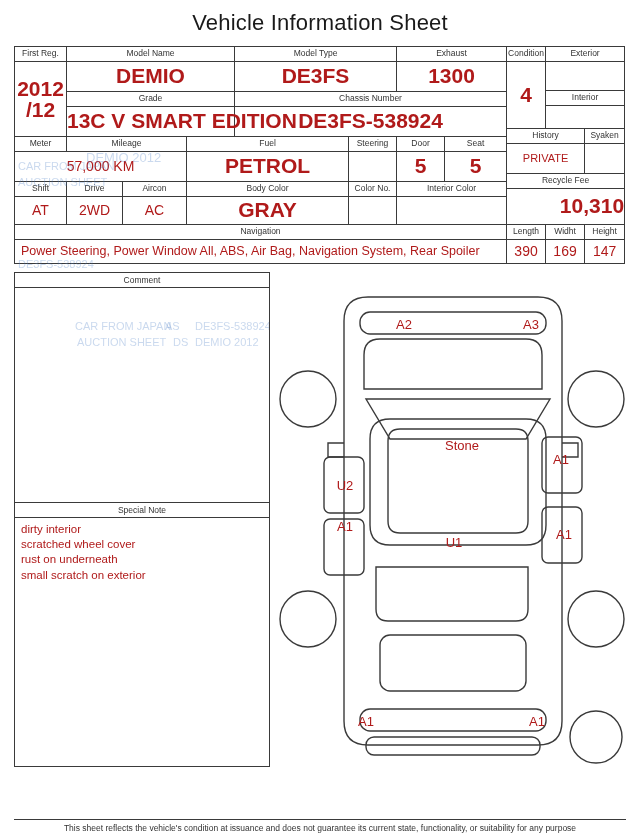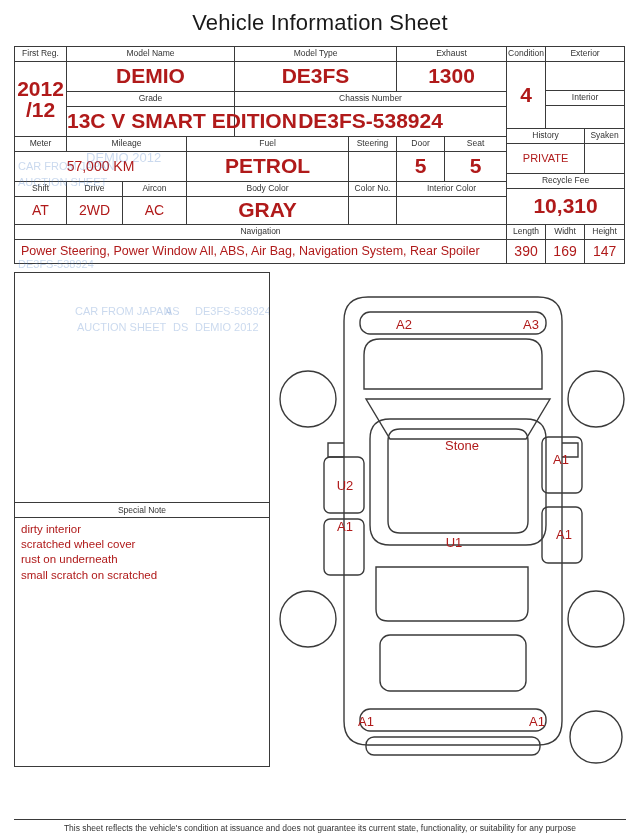--- a/index.html
+++ b/index.html
@@ -235,21 +235,21 @@
         <td class="lbl">Syaken</td>
       </tr>
       <tr>
         <td colspan="2" class="val" style="height:30px; font-size:11px; font-weight:normal;">PRIVATE</td>
         <td class="val md"></td>
       </tr>
       <tr class="h-row">
         <td class="lbl" colspan="3">Recycle Fee</td>
       </tr>
       <tr>
-        <td colspan="3" class="val big" style="height:36px;">10,310</td>
+        <td colspan="3" class="val big" style="height:36px;text-align:right;">10,310</td>
       </tr>
       <tr class="h-row">
         <td class="lbl">Length</td>
         <td class="lbl">Widht</td>
         <td class="lbl">Height</td>
       </tr>
       <tr>
         <td class="val md" style="height:24px;">390</td>
         <td class="val md">169</td>
         <td class="val md">147</td>
@@ -259,35 +259,36 @@
   </div>
 
   <div class="wm" style="left:18px; top:160px;">CAR FROM JAPAN</div>
   <div class="wm" style="left:18px; top:176px;">AUCTION SHEET</div>
   <div class="wm" style="left:18px; top:258px;">DE3FS-538924</div>
   <div class="wm" style="left:86px; top:150px; font-size:13px;">DEMIO 2012</div>
 
   <div class="lower">
 
     <div class="left-col">
+      <div class="cmt-head">Comment</div>
       <div class="cmt-body">
         <div class="wm" style="left:60px; top:32px;">CAR FROM JAPAN</div>
         <div class="wm" style="left:180px; top:32px;">DE3FS-538924</div>
         <div class="wm" style="left:62px; top:48px;">AUCTION SHEET</div>
         <div class="wm" style="left:180px; top:48px;">DEMIO 2012</div>
         <div class="wm" style="left:150px; top:32px;">AS</div>
         <div class="wm" style="left:158px; top:48px;">DS</div>
         <span></span>
       </div>
       <div class="note-head">Special Note</div>
       <div class="note-body">
         <div>dirty interior</div>
         <div>scratched wheel cover</div>
         <div>rust on underneath</div>
-        <div>small scratch on scratched</div>
+        <div>small scratch on exterior</div>
       </div>
     </div>
 
     <div class="right-col">
       <svg class="diagram" width="348" height="495" viewBox="270 305 348 495" xmlns="http://www.w3.org/2000/svg">
         <g fill="none" stroke="#3a3a3a" stroke-width="1.4">
 
           <path d="M360 330 h170 q24 0 24 24 v400 q0 24 -24 24 h-170 q-24 0 -24 -24 v-400 q0 -24 24 -24 z"></path>
 
           <rect x="352" y="345" width="186" height="22" rx="10"></rect>

